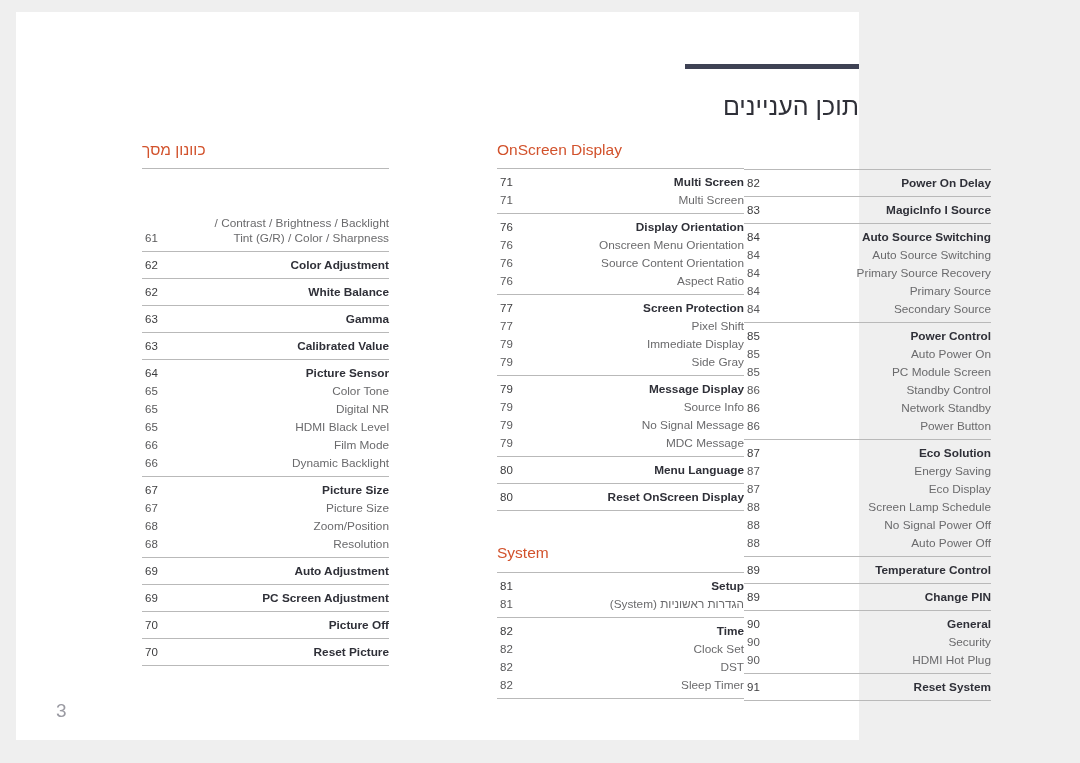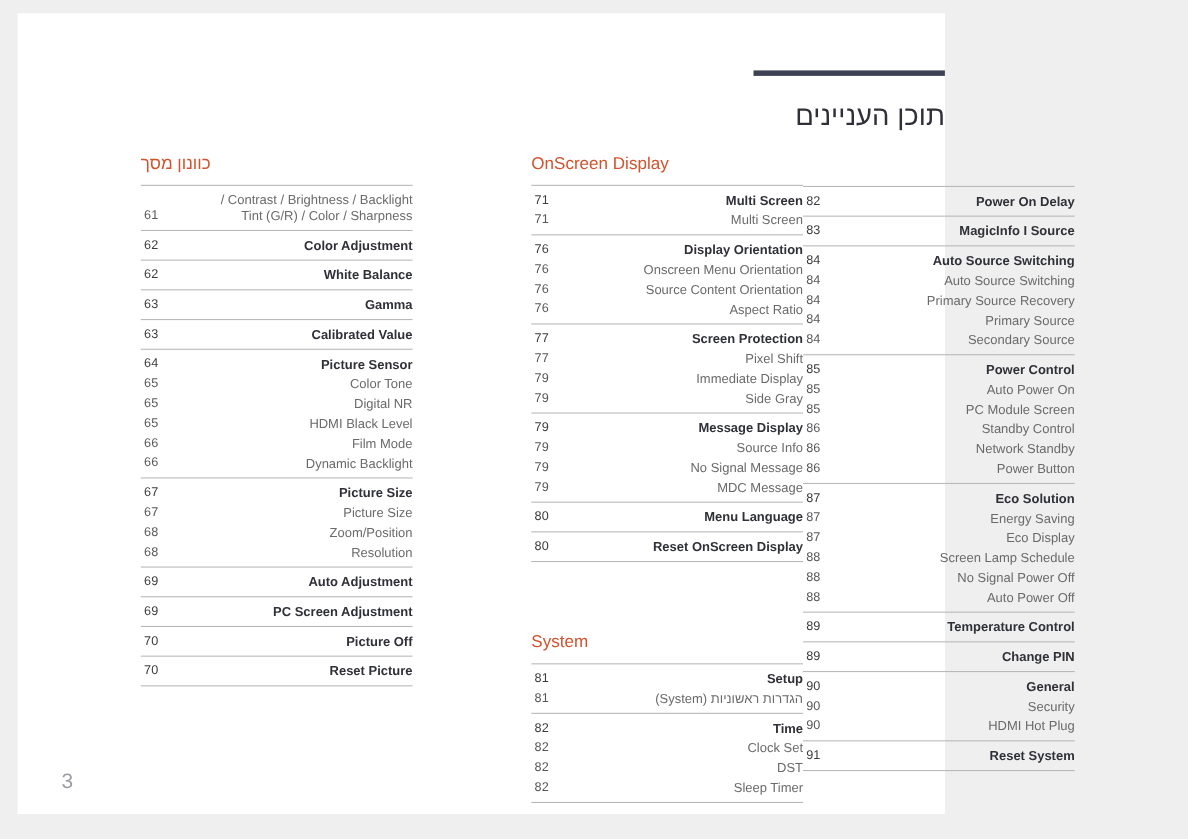--- a/index.html
+++ b/index.html
@@ -41,21 +41,21 @@
     font-size: 25px;
     color: #2f3038;
     line-height: 1.2;
     letter-spacing: 0px;
     font-weight: 400;
     direction: rtl;
   }
 
   .columns {
     position: absolute;
-    left: 4px;
+    left: 18px;
     top: 128px;
     width: 1009px;
     height: 560px;
     display: flex;
     flex-direction: row-reverse;
     justify-content: flex-start;
     gap: 0px;
   }
   .col {
     width: 247px;
@@ -71,21 +71,21 @@
     direction: ltr;
     font-weight: 400;
     margin: 0 0 9px 0;
     line-height: 1.25;
   }
   .section-heading.rtl-head {
     direction: rtl;
     text-align: left;
   }
   .section-heading.spaced-top {
-    margin-top: 63px;
+    margin-top: 32px;
   }
 
   .group {
     border-top: 1px solid #b9b9b9;
     padding-top: 4px;
     padding-bottom: 4px;
   }
   .group.last-group {
     border-bottom: 1px solid #b9b9b9;
   }
@@ -124,20 +124,21 @@
   .row.he .lbl {
     direction: rtl;
     unicode-bidi: embed;
     text-align: right;
   }
   .row.multi {
     align-items: flex-end;
   }
   .row.multi .lbl {
     line-height: 15px;
+    margin-top: 42px;
   }
   .row.multi .pg {
     padding-bottom: 0px;
   }
 
   .folio {
     position: absolute;
     left: 40px;
     top: 688px;
     font-size: 19px;

